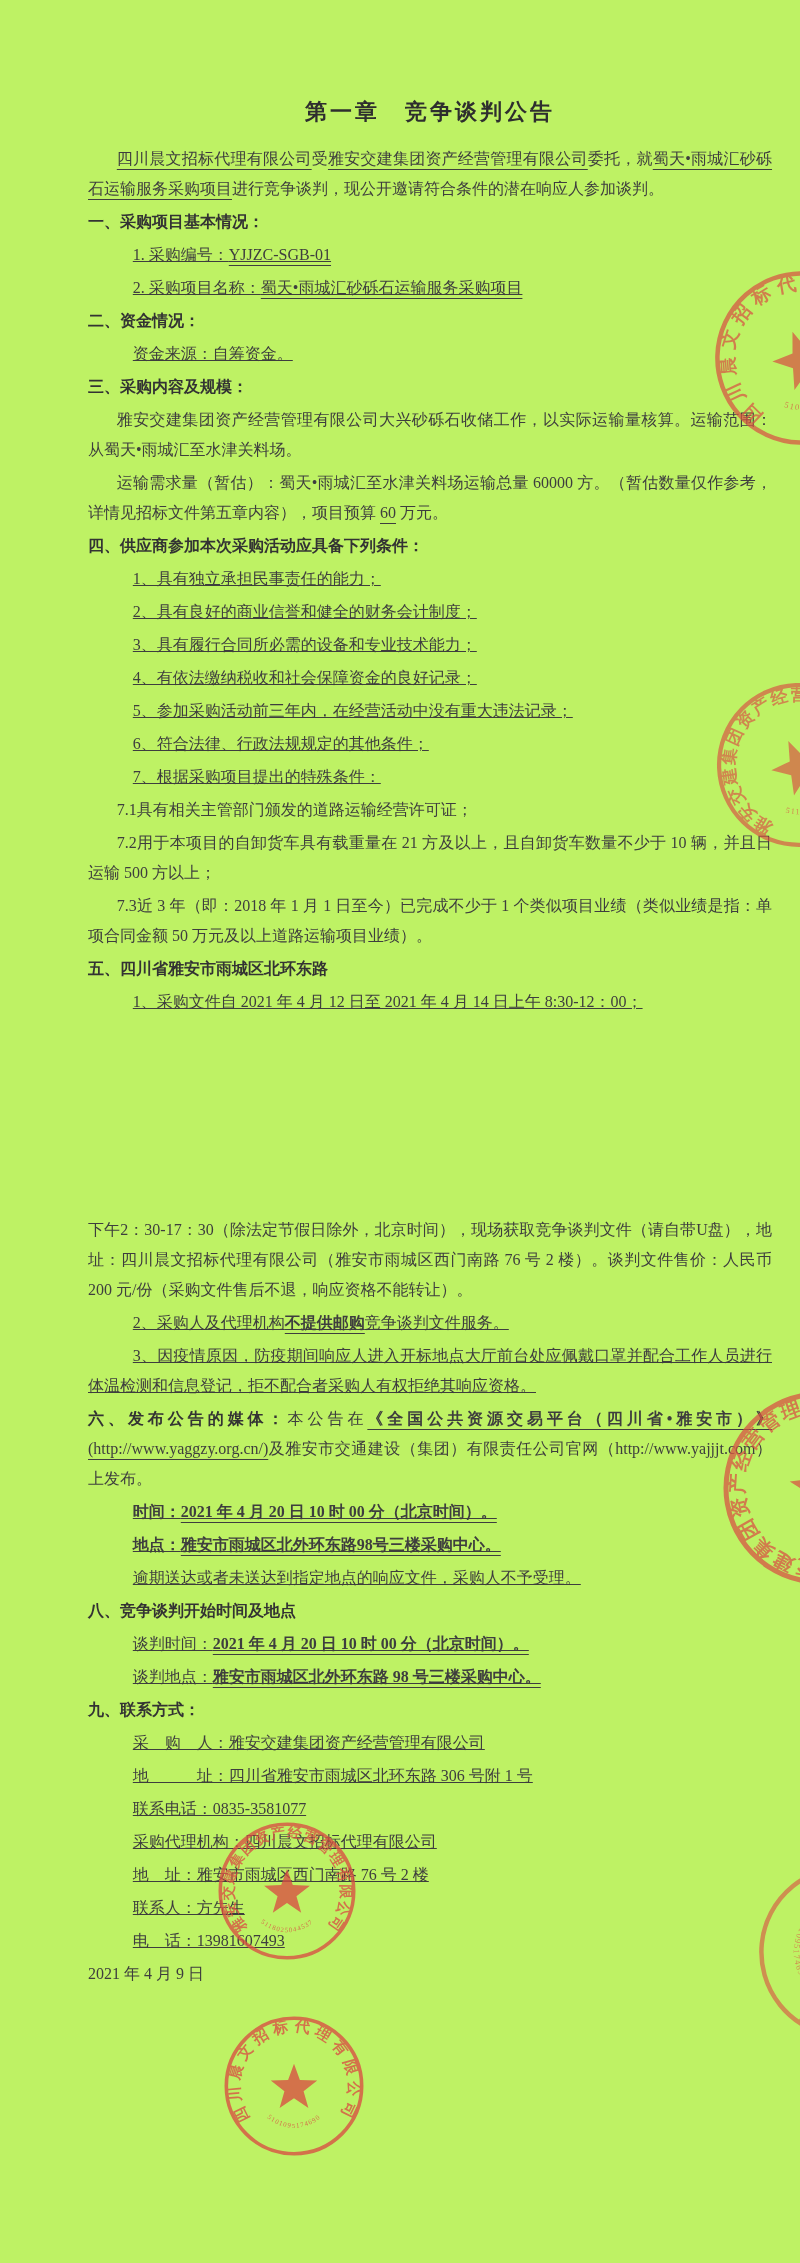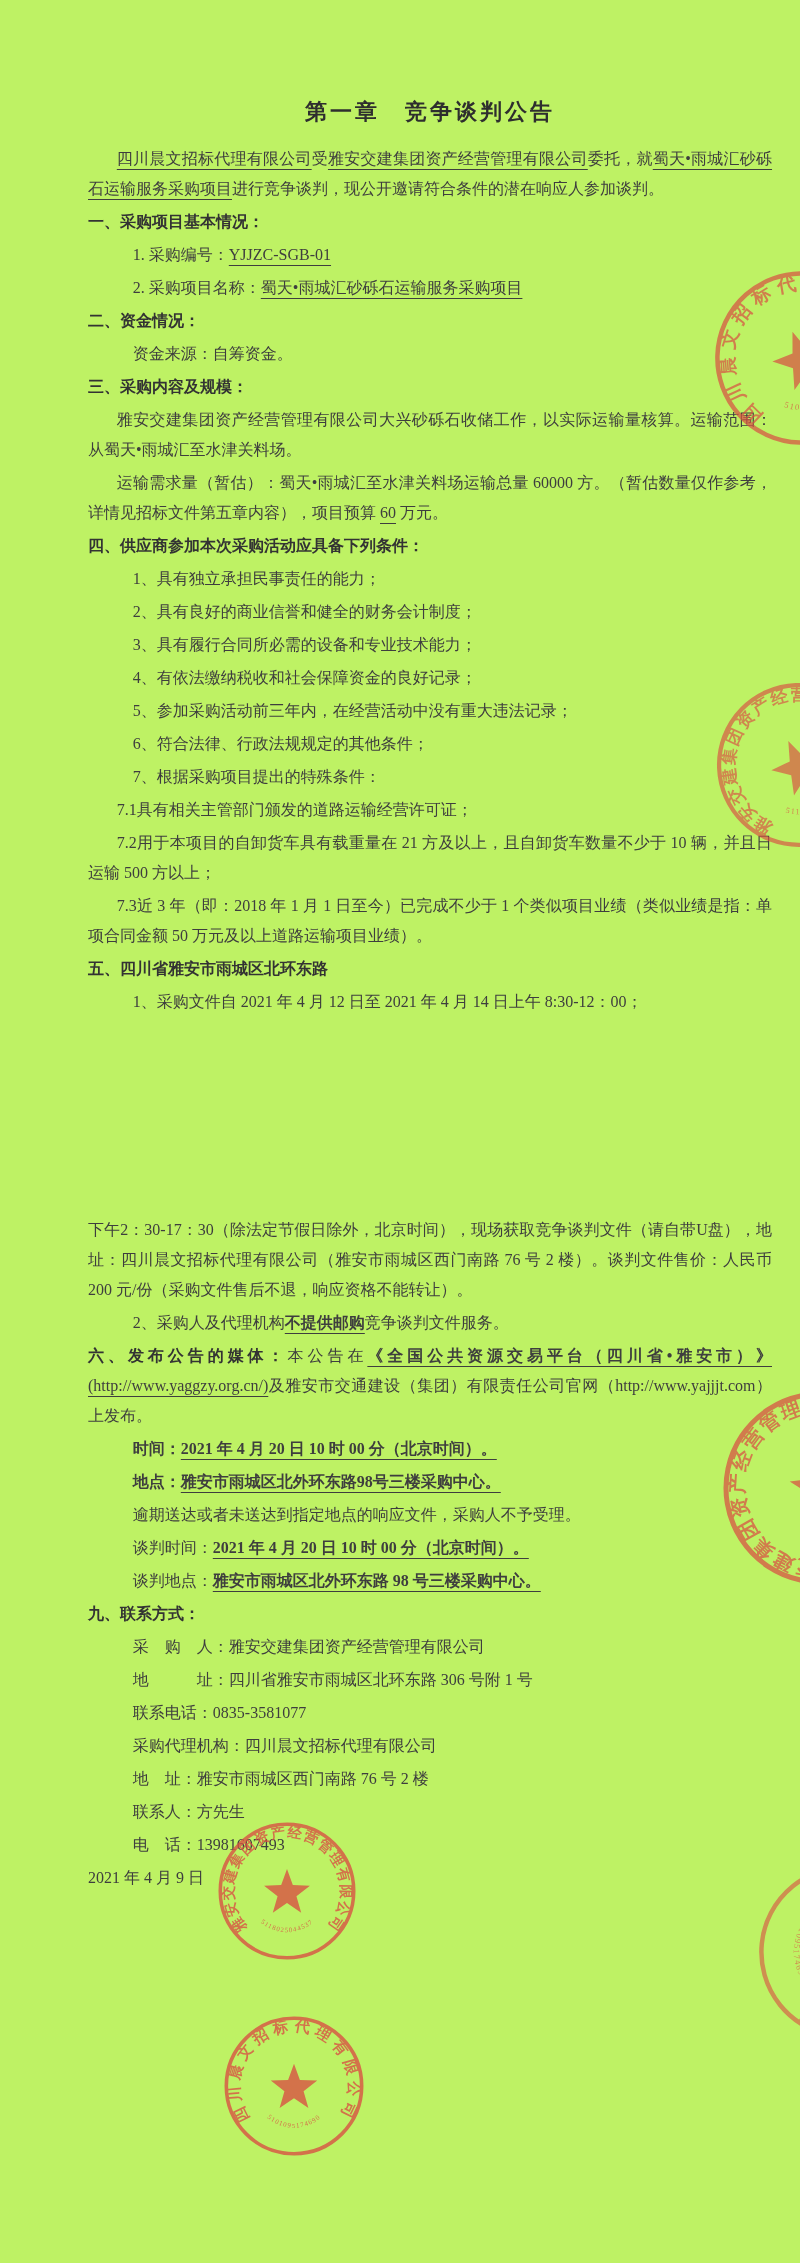--- a/index.html
+++ b/index.html
@@ -17,21 +17,21 @@
     font-size:16px;line-height:30px;color:#3e3e3e;
     text-align:justify;
   }
   .content p{margin:0 0 3px;}
   h1{
     font-size:22px;line-height:32px;text-align:center;
     margin:0 0 16px;font-weight:bold;color:#2e2e2e;letter-spacing:3px;
   }
   .h{font-weight:bold;color:#333;margin-top:39px;}
   .in1{text-indent:1.8em;}
-  .in2{text-indent:2.8em;}
+  .in2{text-indent:2.8em;text-decoration:underline;}
   .u{text-decoration:underline;text-underline-offset:5px;text-decoration-thickness:1px;}
   .b{font-weight:bold;}
   .spacer{height:195px;}
   .date-line{text-align:left;padding-right:40px;margin-top:12px;}
   
   .stamp{position:absolute;color:#d94f43;opacity:.78;}
   .stamp svg{display:block;width:100%;height:100%;}
   .stamp .ring{fill:none;stroke:currentColor;stroke-width:5;}
   .stamp text{fill:currentColor;font-family:"Liberation Serif","DejaVu Serif",serif;}
   .stamp .org{font-size:20px;letter-spacing:2px;font-weight:bold;}
@@ -78,27 +78,29 @@
     <p class="in1">7.2用于本项目的自卸货车具有载重量在 21 方及以上，且自卸货车数量不少于 10 辆，并且日运输 500 方以上；</p>
     <p class="in1">7.3近 3 年（即：2018 年 1 月 1 日至今）已完成不少于 1 个类似项目业绩（类似业绩是指：单项合同金额 50 万元及以上道路运输项目业绩）。</p>
 
     <p class="h">五、四川省雅安市雨城区北环东路</p>
     <p class="in2">1、采购文件自 2021 年 4 月 12 日至 2021 年 4 月 14 日上午 8:30-12：00；</p>
 
     <div class="spacer"></div>
 
     <p>下午2：30-17：30（除法定节假日除外，北京时间），现场获取竞争谈判文件（请自带U盘），地址：四川晨文招标代理有限公司（雅安市雨城区西门南路 76 号 2 楼）。谈判文件售价：人民币 200 元/份（采购文件售后不退，响应资格不能转让）。</p>
     <p class="in2"><span>2、采购人及代理机构</span><span class="u b">不提供邮购</span><span>竞争谈判文件服务。</span></p>
+    <p class="in2">3、因疫情原因，防疫期间响应人进入开标地点大厅前台处应佩戴口罩并配合工作人员进行体温检测和信息登记，拒不配合者采购人有权拒绝其响应资格。</p>
 
     <p><span class="h">六、发布公告的媒体：</span><span>本公告在</span><span class="u b">《全国公共资源交易平台（四川省•雅安市）》</span><span class="u">(http://www.yaggzy.org.cn/)</span><span>及雅安市交通建设（集团）有限责任公司官网（http://www.yajjjt.com）上发布。</span></p>
 
     <p class="in2"><span class="b">时间：</span><span class="u b">2021 年 4 月 20 日 10 时 00 分（北京时间）。</span></p>
     <p class="in2"><span class="b">地点：</span><span class="u b">雅安市雨城区北外环东路98号三楼采购中心。</span></p>
     <p class="in2">逾期送达或者未送达到指定地点的响应文件，采购人不予受理。</p>
 
+    <p class="h">八、竞争谈判开始时间及地点</p>
     <p class="in2"><span>谈判时间：</span><span class="u b">2021 年 4 月 20 日 10 时 00 分（北京时间）。</span></p>
     <p class="in2"><span>谈判地点：</span><span class="u b">雅安市雨城区北外环东路 98 号三楼采购中心。</span></p>
 
     <p class="h">九、联系方式：</p>
     <p class="in2">采　购　人：雅安交建集团资产经营管理有限公司</p>
     <p class="in2">地　　　址：四川省雅安市雨城区北环东路 306 号附 1 号</p>
     <p class="in2">联系电话：0835-3581077</p>
     <p class="in2">采购代理机构：四川晨文招标代理有限公司</p>
     <p class="in2">地　址：雅安市雨城区西门南路 76 号 2 楼</p>
     <p class="in2">联系人：方先生</p>

